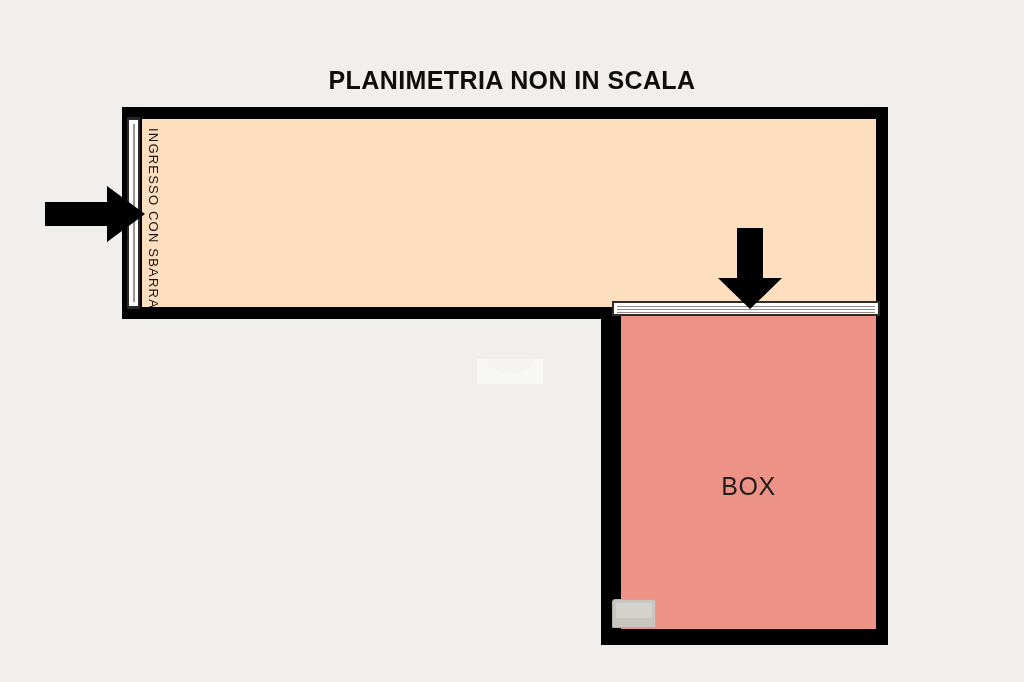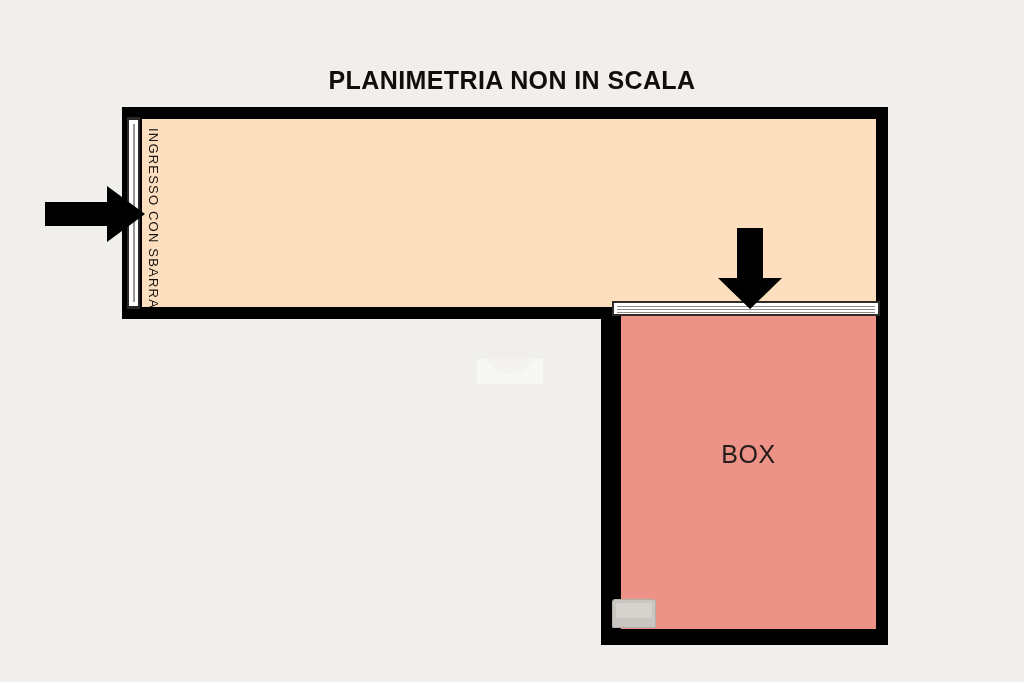--- a/index.html
+++ b/index.html
@@ -163,21 +163,21 @@
     letter-spacing: 1.2px;
     color: #17120f;
     white-space: nowrap;
     line-height: 18px;
   }
 
   
   #box-label {
     position: absolute;
     left: 621px;
-    top: 440px;
+    top: 472px;
     width: 255px;
     text-align: center;
     font-size: 25px;
     color: #231c1a;
     letter-spacing: 0.5px;
   }
 
   
   #box-fixture {
     position: absolute;

